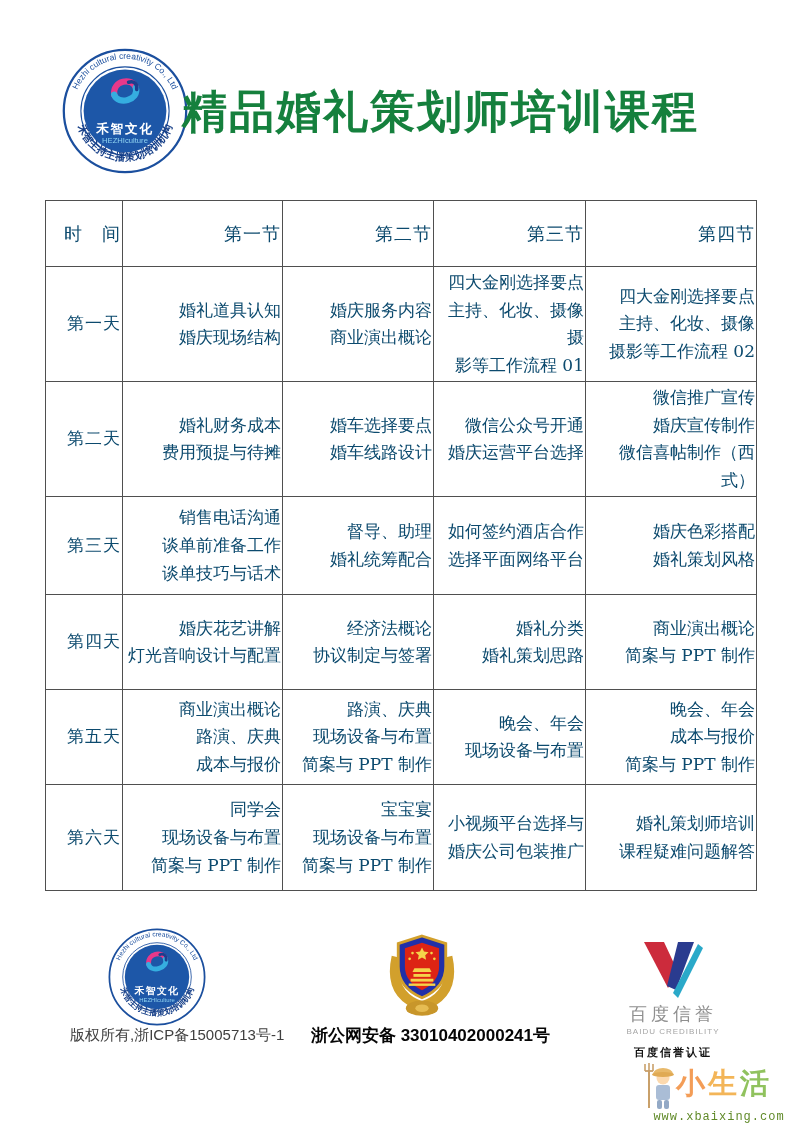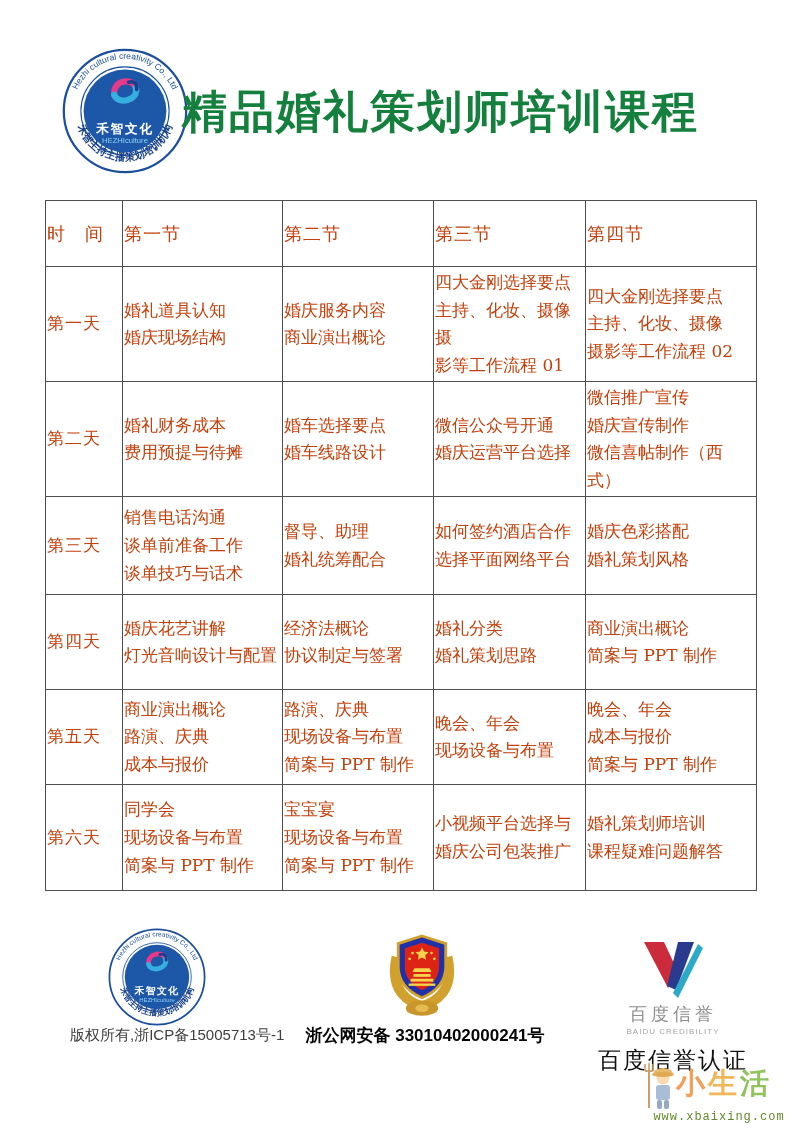--- a/index.html
+++ b/index.html
@@ -10,39 +10,39 @@
   .hezhi-logo{position:absolute;}
   .hezhi-logo.top{left:62px;top:48px;width:126px;height:126px;}
   .hezhi-logo.bottom{left:108px;top:928px;width:98px;height:98px;}
   .page-title{position:absolute;left:182px;top:82px;width:540px;text-align:left;
       font-family:"DejaVu Serif","Liberation Serif",serif;font-weight:700;
       font-size:45px;color:#15803d;letter-spacing:2px;white-space:nowrap;}
 
   
   table.course{position:absolute;left:45px;top:200px;width:711px;border-collapse:collapse;
       table-layout:fixed;font-family:"DejaVu Serif","Liberation Serif",serif;}
-  table.course td,table.course th{border:1px solid #4f4f4f;text-align:left;vertical-align:middle;
-      padding:2px 1px;color:#c2410c;font-weight:normal;}
+  table.course td,table.course th{border:1px solid #4f4f4f;text-align:right;vertical-align:middle;
+      padding:2px 1px;color:#0c4a6e;font-weight:normal;}
   table.course th{font-size:18px;letter-spacing:1px;}
   table.course td{font-size:17px;line-height:1.62;white-space:pre-line;}
   tr.hrow{height:66px;}
   tr.r0{height:100px;} tr.r1{height:94px;} tr.r2{height:98px;}
   tr.r3{height:95px;} tr.r4{height:95px;} tr.r5{height:106px;}
   td.day{font-size:18px;letter-spacing:1px;}
 
   
   .copyright{position:absolute;left:70px;top:1026px;font-size:15px;color:#404040;}
   .police-badge{position:absolute;left:384px;top:928px;width:76px;height:92px;}
-  .police-record{position:absolute;left:300px;top:1024px;width:250px;text-align:center;
+  .police-record{position:absolute;left:300px;top:1024px;width:250px;text-align:right;
       font-size:17px;font-weight:700;color:#050505;}
   .baidu{position:absolute;left:598px;top:938px;width:150px;text-align:center;}
   .baidu-v{width:66px;height:62px;margin:0 auto;display:block;}
   .baidu-name{font-size:18px;color:#8f8f8f;letter-spacing:4px;margin-top:2px;}
   .baidu-sub{font-size:8px;color:#a5a5a5;letter-spacing:1px;margin-top:1px;}
-  .baidu-cert{font-size:23px;color:#111111;font-weight:400;letter-spacing:2px;margin-top:9px;}
+  .baidu-cert{font-size:11px;color:#111111;font-weight:700;letter-spacing:2px;margin-top:9px;}
 
   
   .watermark{position:absolute;right:6px;top:1062px;width:150px;}
   .wm-row{display:flex;align-items:flex-start;}
   .wm-farmer{width:32px;height:50px;flex:0 0 auto;}
   .wm-name{font-family:Liberation Serif, serif;font-weight:700;
       font-size:29px;line-height:34px;letter-spacing:3px;margin-top:4px;opacity:.85;}
   .wm-c0{color:#f28c3a;} .wm-c1{color:#f2a93c;} .wm-c2{color:#7db843;}
   .wm-url{font-family:Liberation Mono, monospace;font-size:12px;
       color:#4d7c0f;letter-spacing:1px;margin-top:-2px;text-align:center;opacity:.9;}

